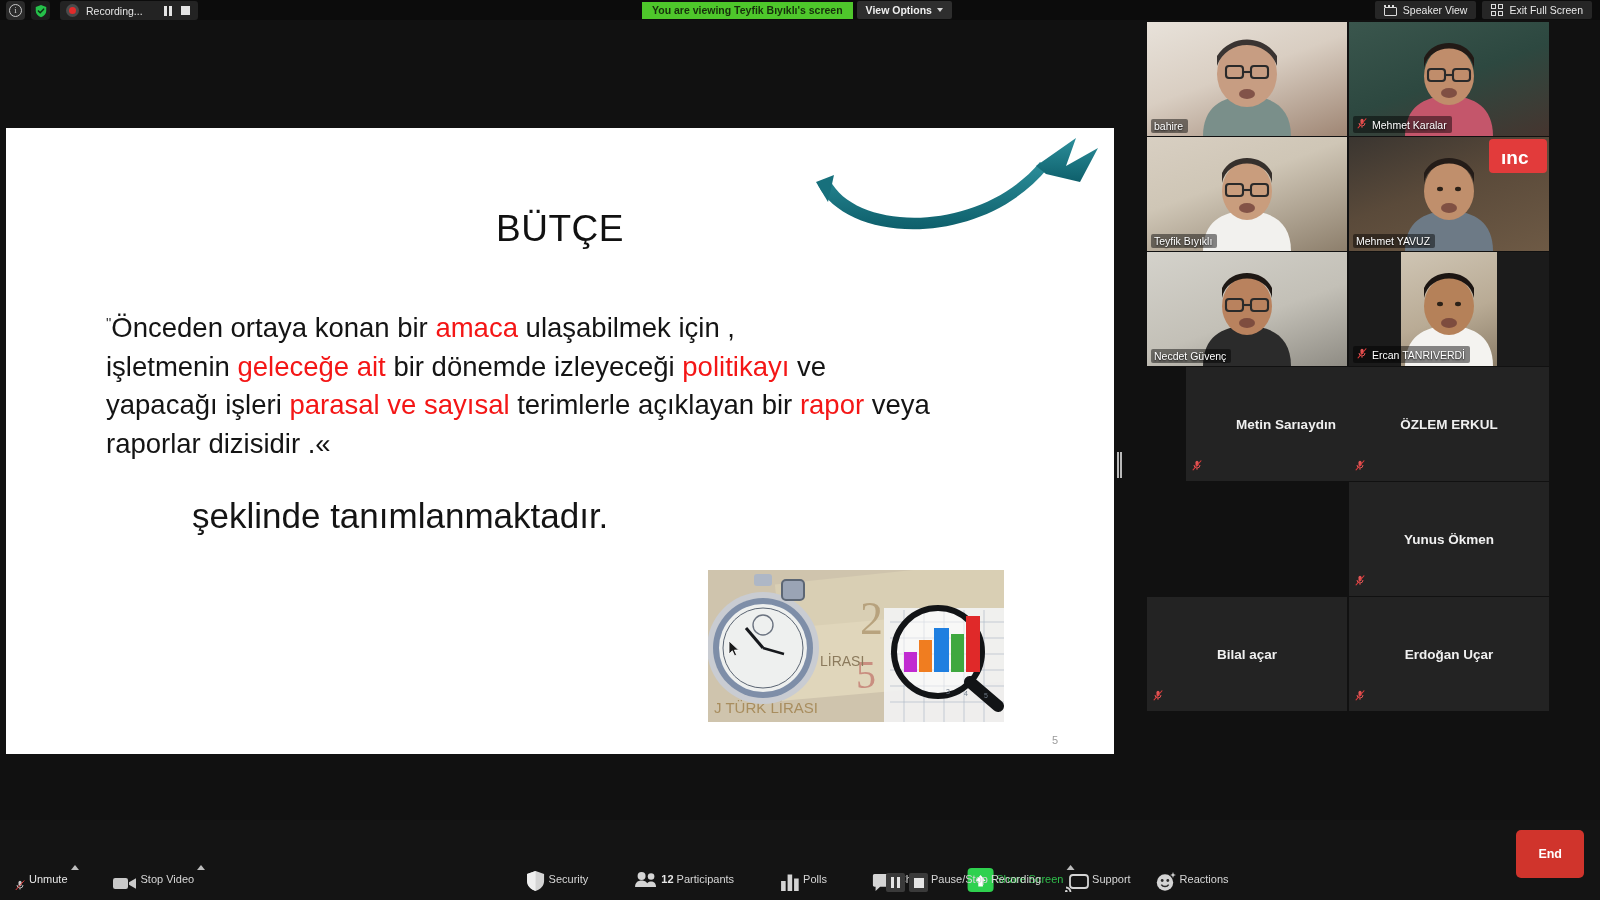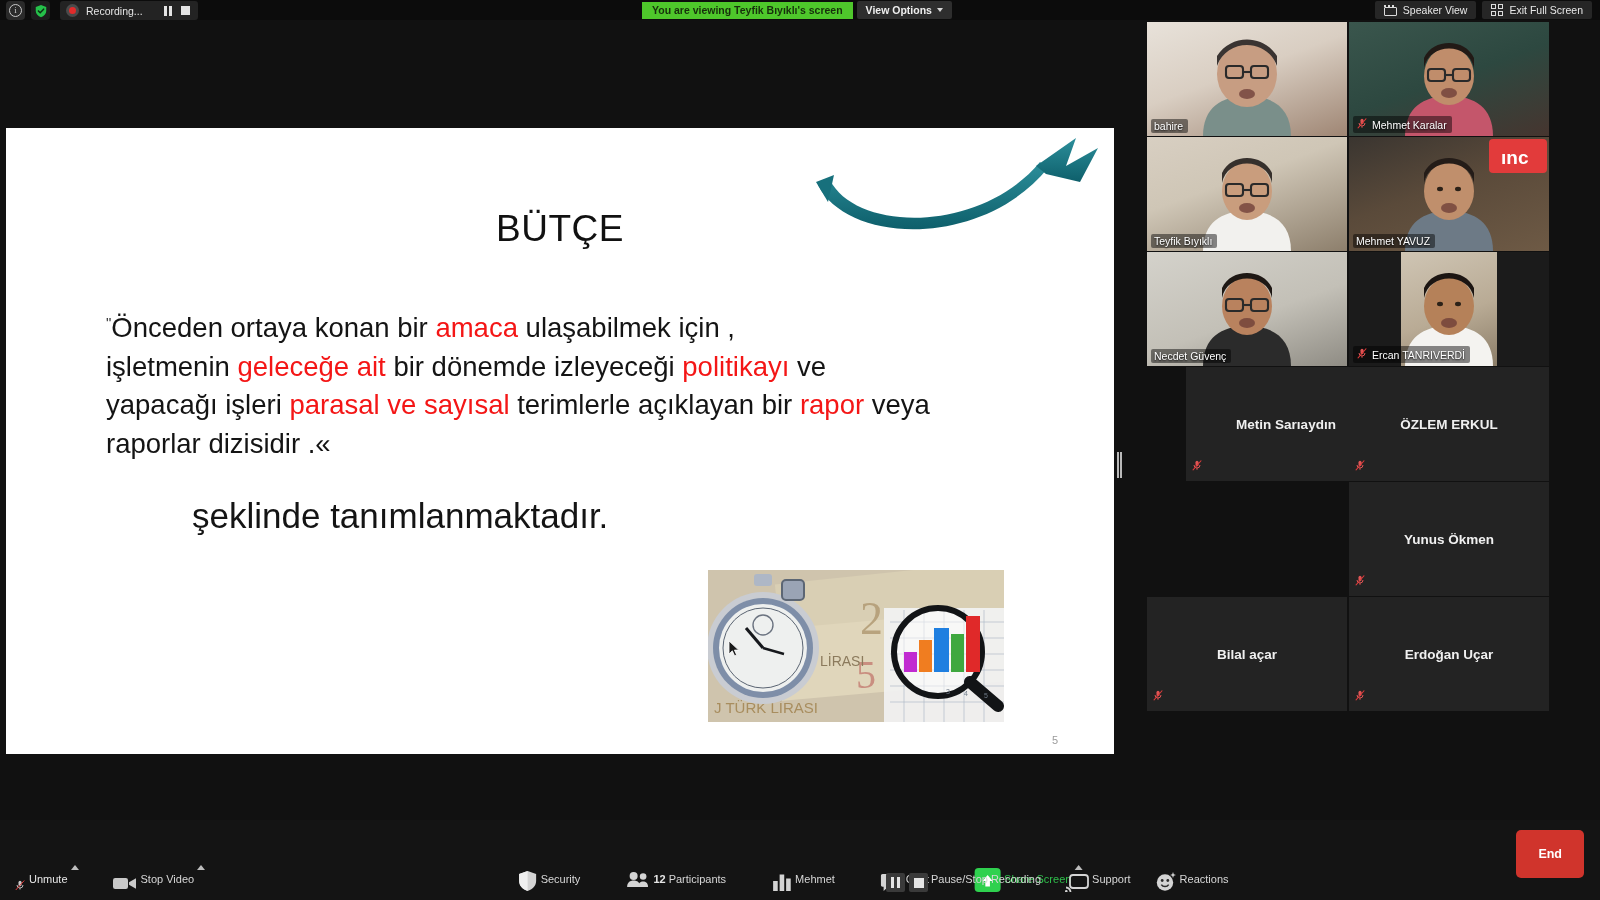--- a/index.html
+++ b/index.html
@@ -547,21 +547,21 @@
       </div>
 
       <div class="bb-item">
         <div class="bb-ico">
           <svg width="20" height="19" viewBox="0 0 20 19">
             <rect x="1.5" y="8" width="4.6" height="10" fill="#d4d4d4"></rect>
             <rect x="8" y="1.5" width="4.6" height="16.5" fill="#d4d4d4"></rect>
             <rect x="14.5" y="5.5" width="4.6" height="12.5" fill="#d4d4d4"></rect>
           </svg>
         </div>
-        <div class="bb-lbl">Mehmet</div>
+        <div class="bb-lbl">Polls</div>
       </div>
 
       <div class="bb-item">
         <div class="bb-ico">
           <svg width="22" height="19" viewBox="0 0 22 19">
             <path d="M2 1 H20 A1.8 1.8 0 0 1 21.8 2.8 V12 A1.8 1.8 0 0 1 20 13.8 H7.5 L3 18 V13.8 H2 A1.8 1.8 0 0 1 0.2 12 V2.8 A1.8 1.8 0 0 1 2 1 Z" fill="#d4d4d4"></path>
           </svg>
         </div>
         <div class="bb-lbl">Chat</div>
       </div>

